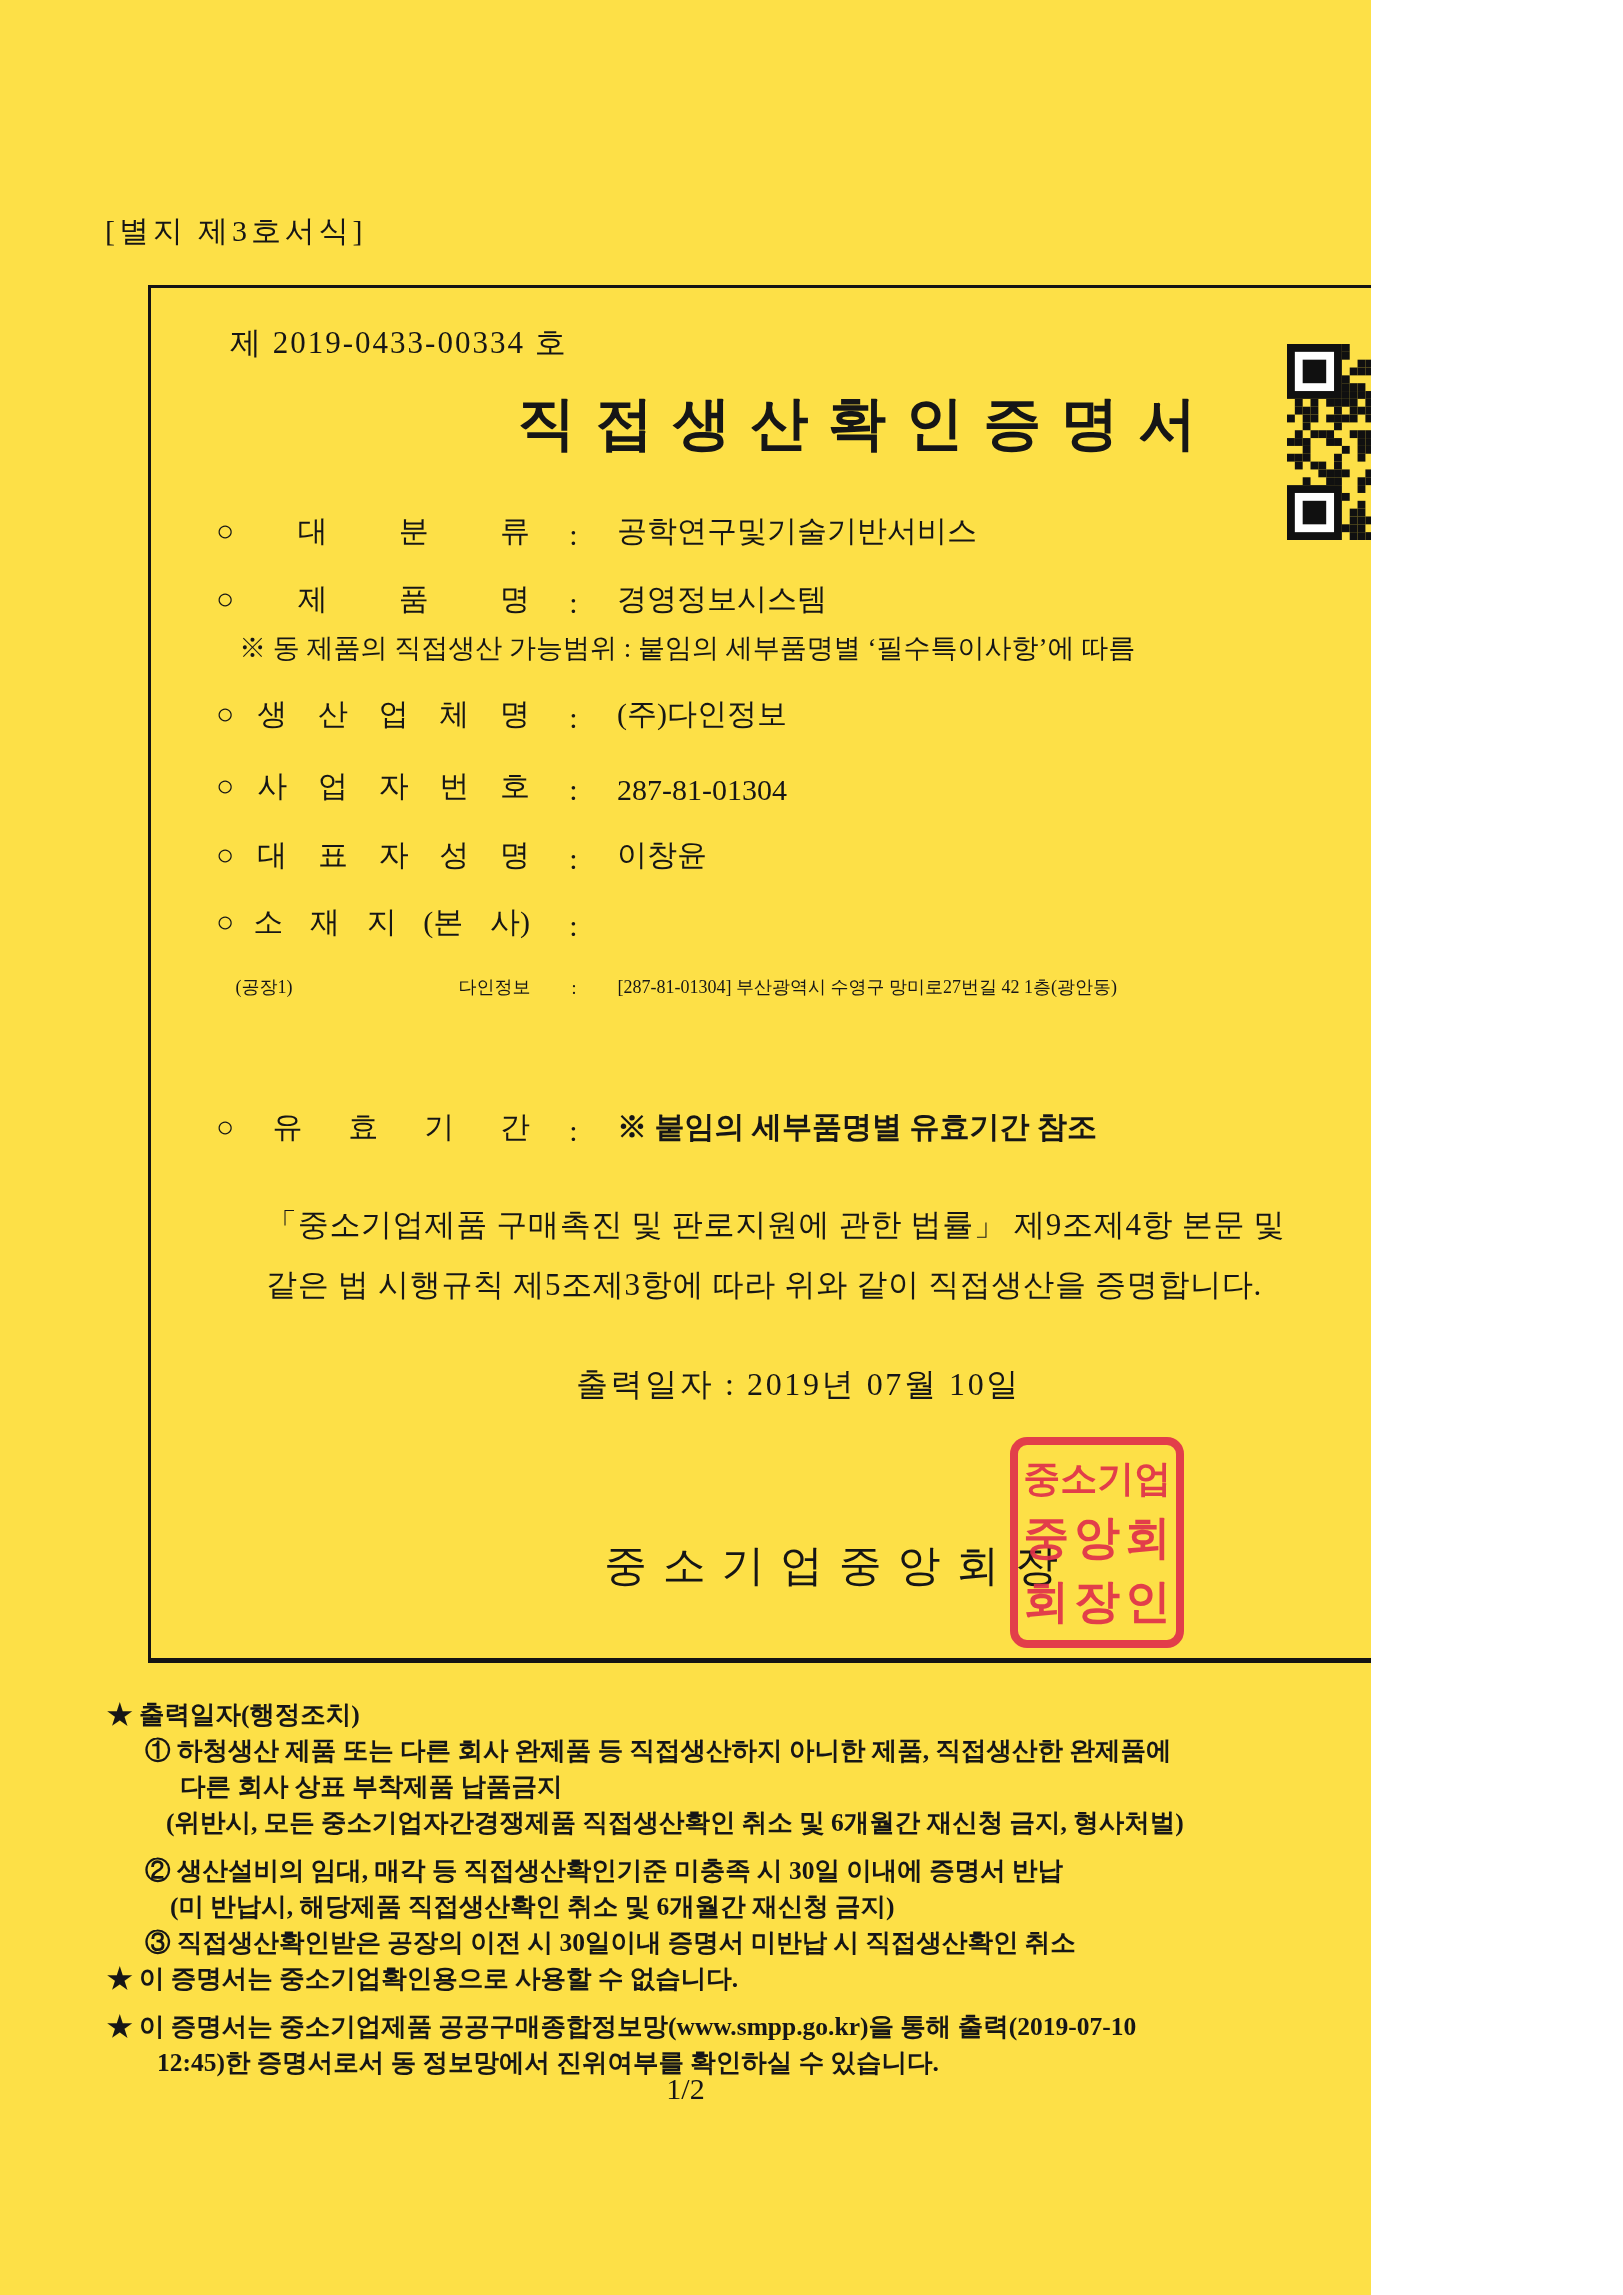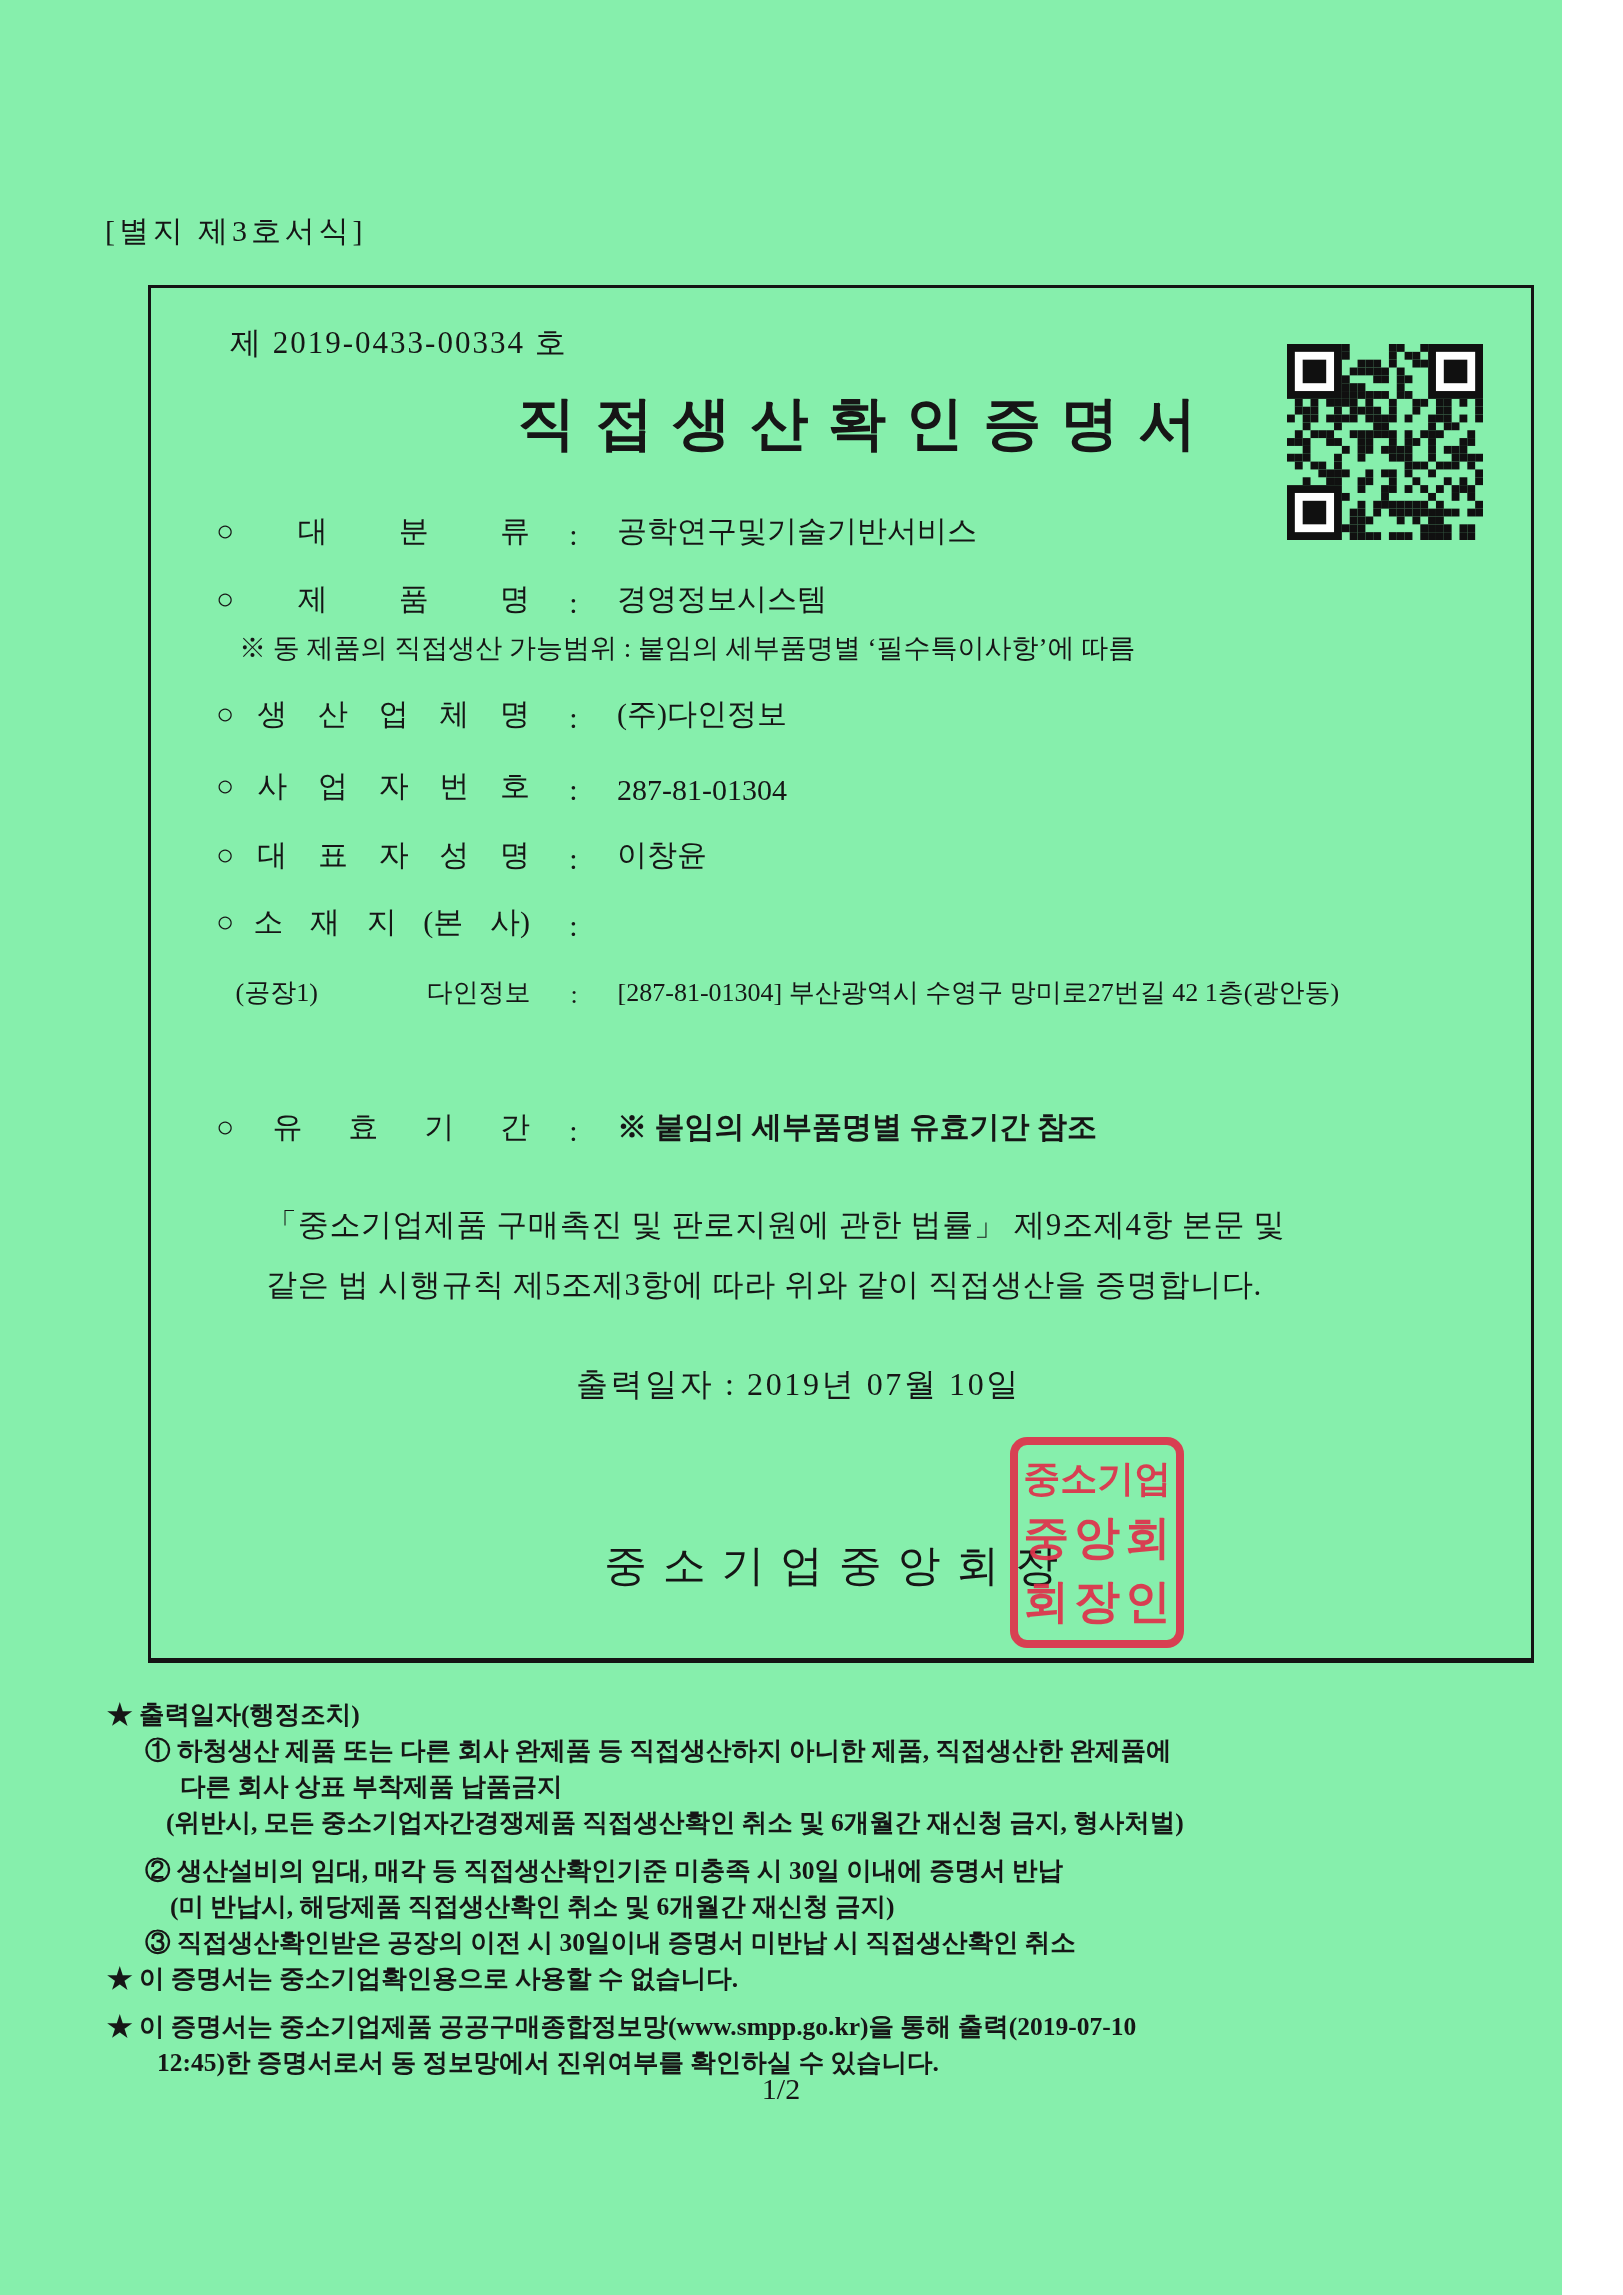--- a/index.html
+++ b/index.html
@@ -1,20 +1,20 @@
 <!DOCTYPE html>
 <html style="font-size:10.5px"><head>
 <meta charset="utf-8">
 <style>
   html, body { margin: 0; padding: 0; background: #ffffff; }
   .page {
     position: relative;
-    width: 1562px;
+    width: 1371px;
     height: 2295px;
-    background: #86efac;
+    background: #fde047;
     color: #161616;
     font-family: "Liberation Serif", "DejaVu Serif", serif;
     overflow: hidden;
   }
 
   .form-label {
     position: absolute;
     left: 105px; top: 211px;
     font-size: 30px;
     letter-spacing: 3.9px;
@@ -65,21 +65,21 @@
     gap: 22px;
   }
   .flabel {
     display: inline-block;
     width: 314px;
     text-align: justify;
     text-align-last: justify;
   }
   .fcolon { display: inline-block; width: 43px; text-align: center; }
   .fvalue { display: inline-block; }
-  .row-small { font-size: 26px; }
+  .row-small { font-size: 18px; }
   .row-small .flabel { width: 295px; padding-left: 19.6px; box-sizing: content-box; }
   .bold { font-weight: 700; }
 
   .scope-note {
     position: absolute;
     left: 88px; top: 342px;
     font-size: 27px;
     white-space: nowrap;
   }
 

